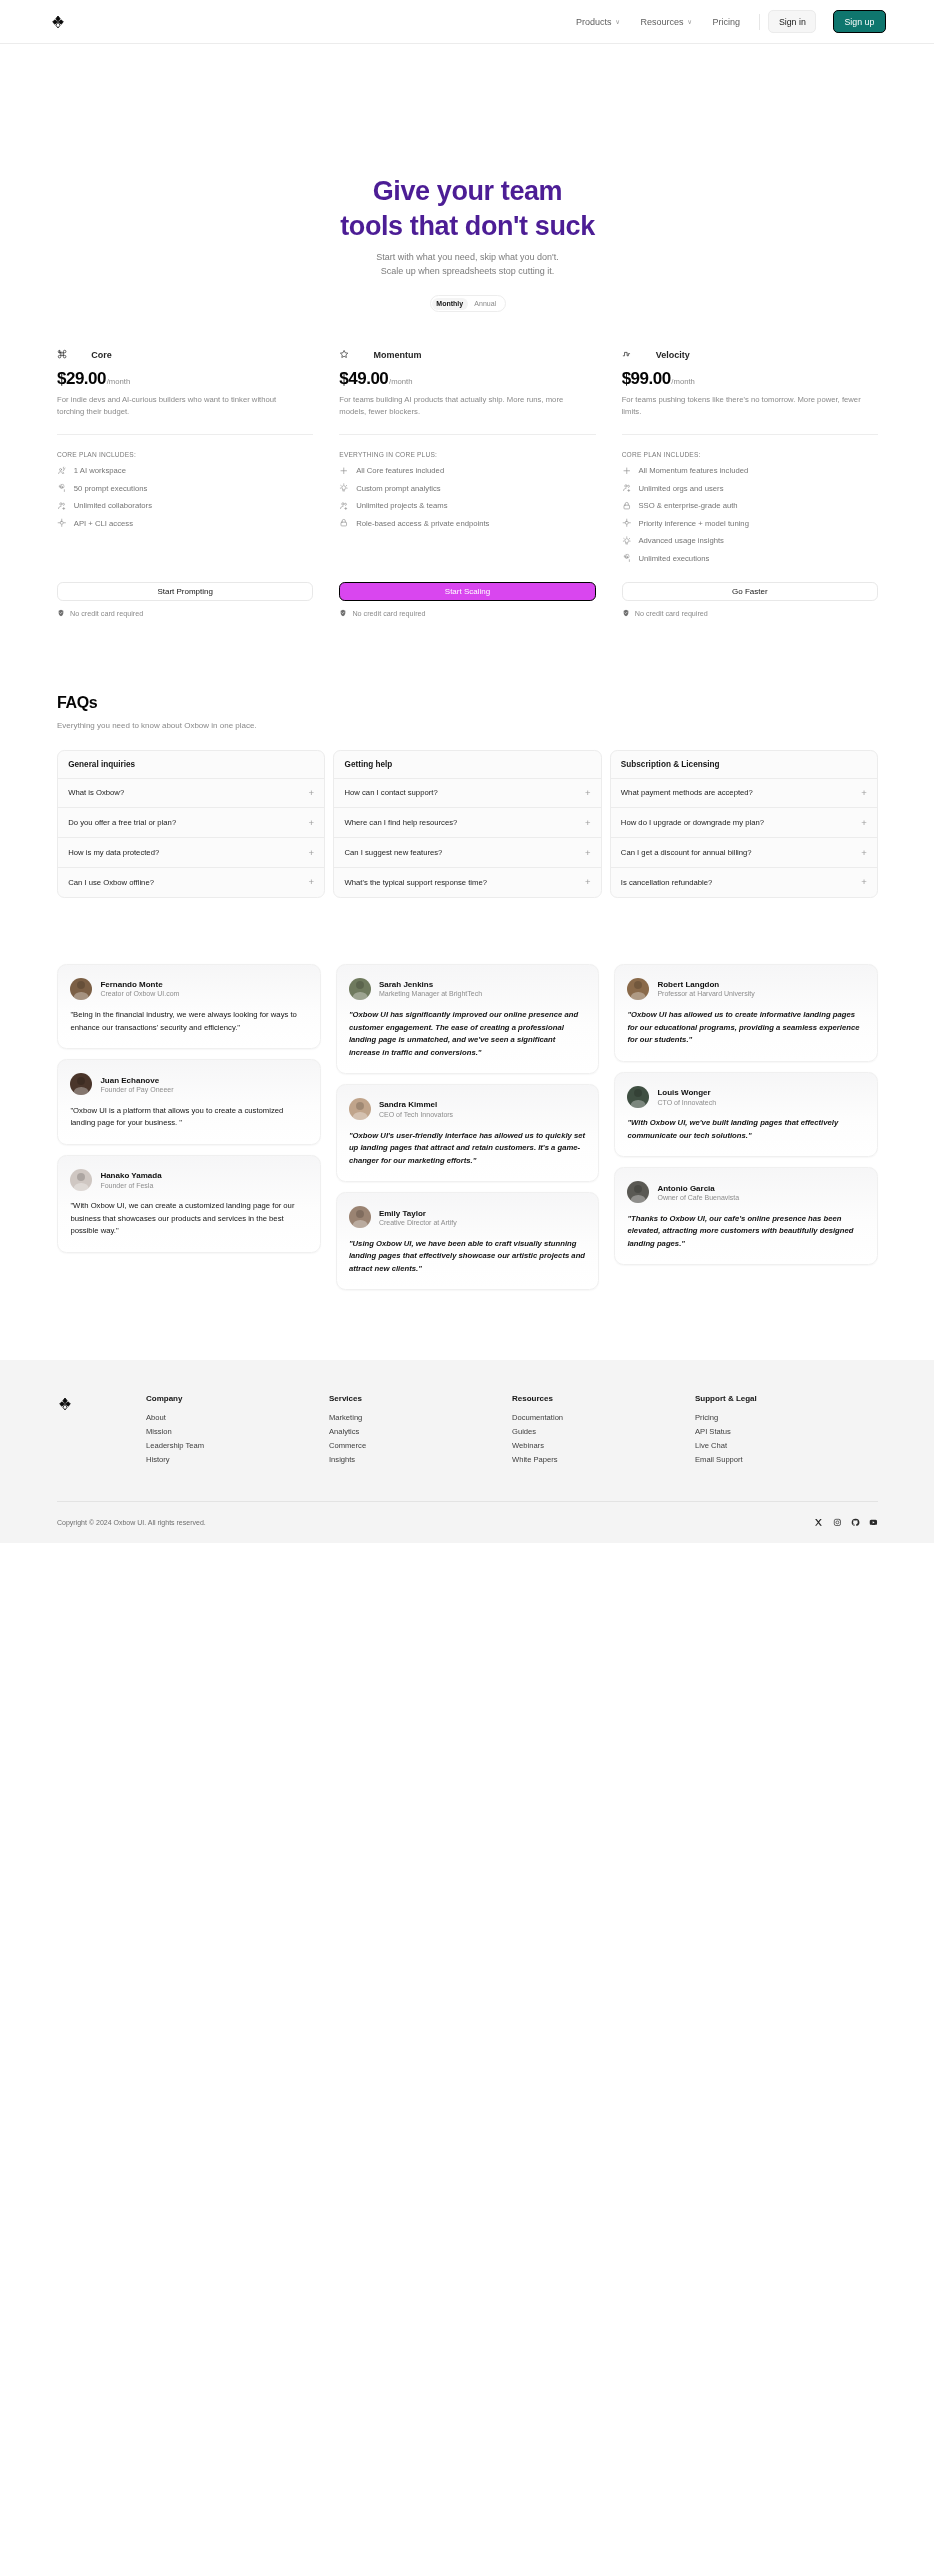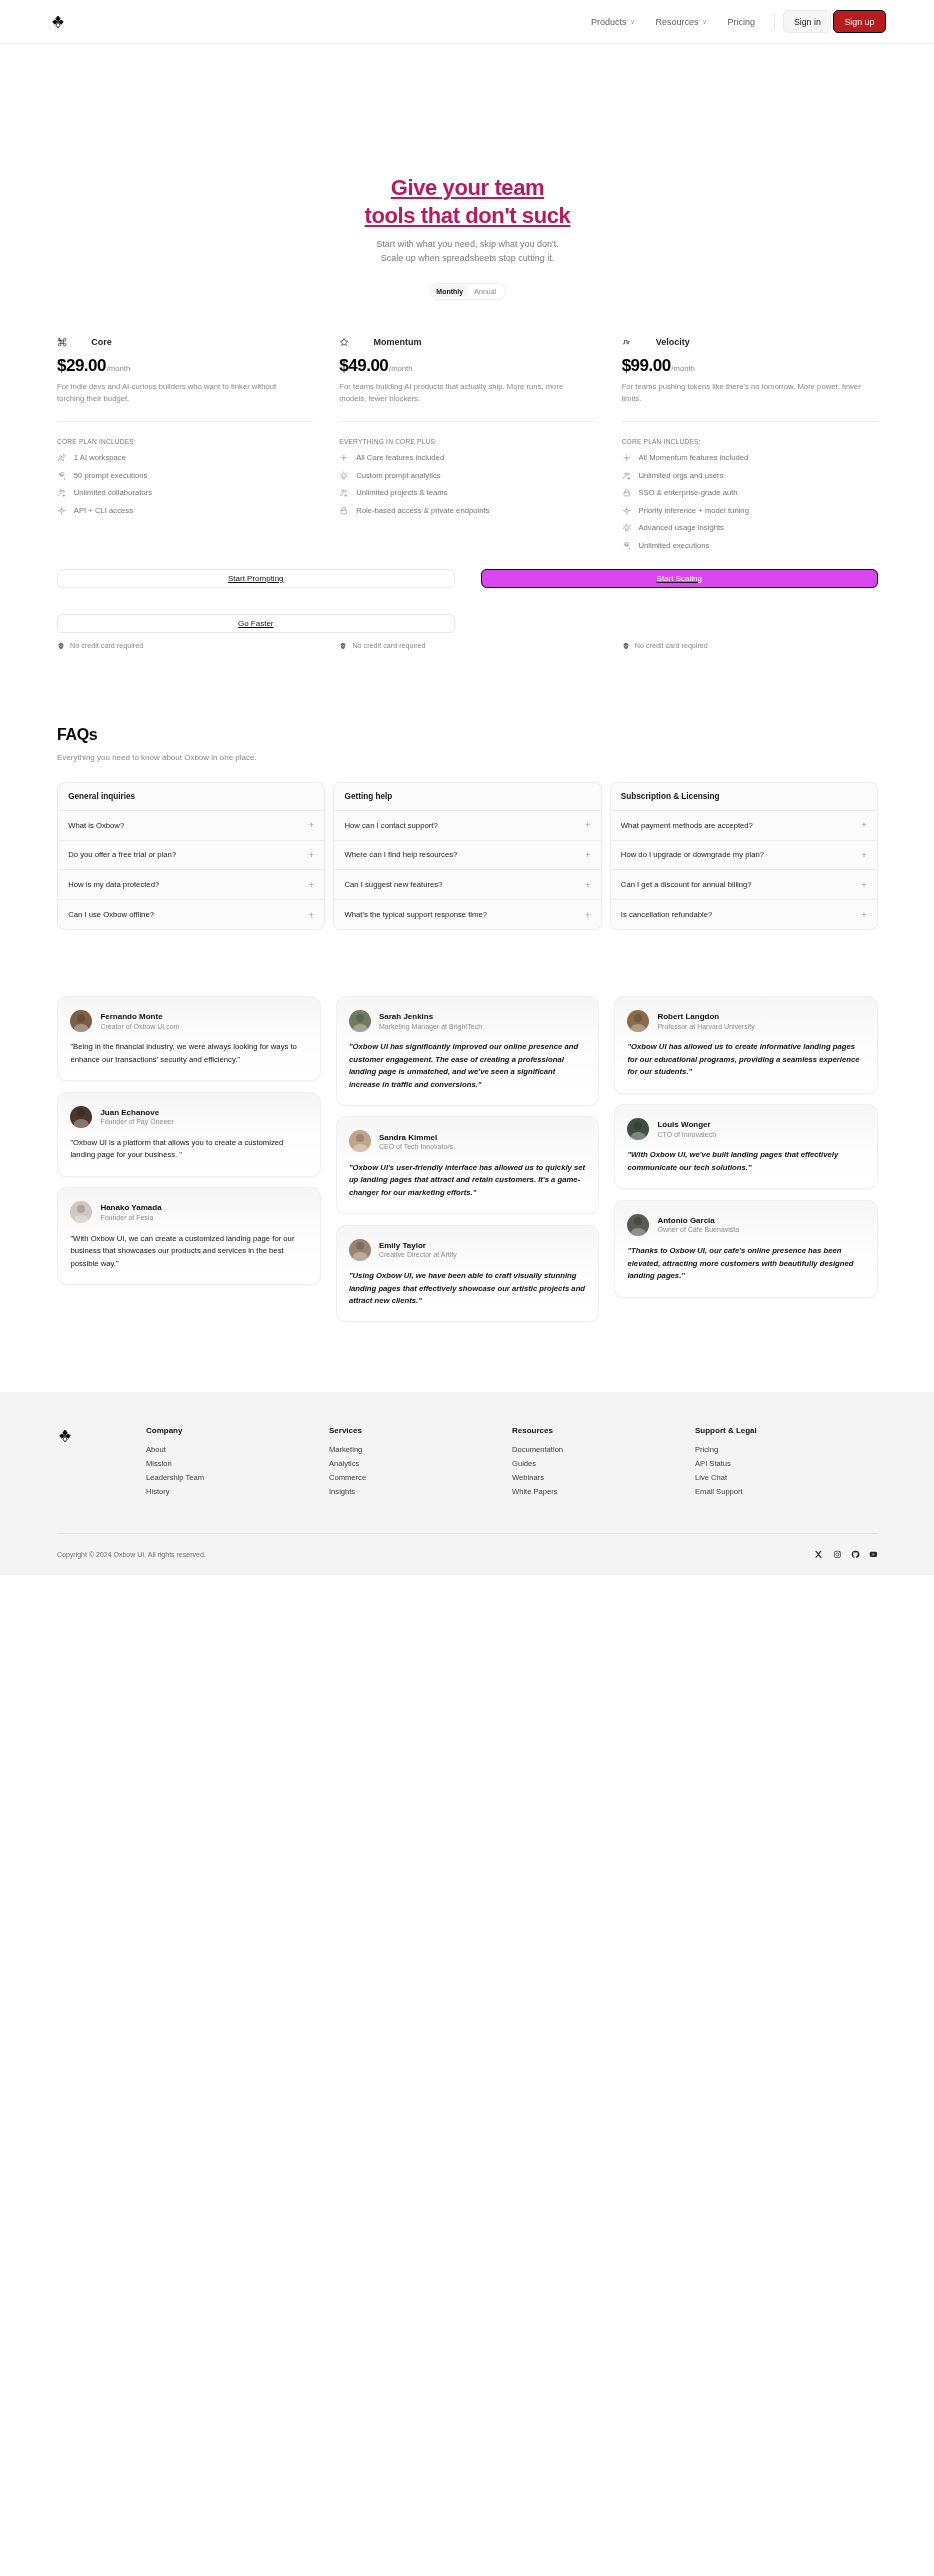--- a/index.html
+++ b/index.html
@@ -33,30 +33,30 @@
     white-space: nowrap;
   }
   .chev { font-size: 6.6px; color: #9a9a9a; }
   .nav-divider { width: 0.7px; height: 16px; background: #e6e6e6; margin: 0 8.8px; }
   .btn-signin {
     font-size: 8.8px; color: #1b1b1b; background: #f6f6f6;
     border: 0.7px solid #ebebeb; border-radius: 5.1px;
     padding: 5.1px 9.5px; cursor: pointer;
   }
   .btn-signup {
-    font-size: 8.8px; color: #fff; background: #b91c1c;
+    font-size: 8.8px; color: #fff; background: #0f766e;
     border: 0.7px solid #000; border-radius: 5.1px;
-    padding: 5.1px 10.2px; cursor: pointer; margin-left: 2px;
+    padding: 5.1px 10.2px; cursor: pointer; margin-left: 17px;
   }
 
   
   .hero { padding-top: 130px; text-align: center; }
   .hero h1 {
-    font-size: 22px; line-height: 1.28; font-weight: 700;
-    letter-spacing: -0.4px; color: #be185d; text-decoration: underline;
+    font-size: 27px; line-height: 1.28; font-weight: 700;
+    letter-spacing: -0.4px; color: #4c1d95;
   }
   .hero p {
     margin-top: 8px; font-size: 9px; line-height: 1.52; color: #7b7b7b;
   }
   .toggle {
     margin: 17px auto 0; width: 76px; height: 17px;
     border: 0.7px solid #ededed; border-radius: 14.6px;
     display: flex; align-items: center; padding: 1.5px; background: #fff;
   }
   .toggle-opt {
@@ -89,22 +89,22 @@
   }
   .feat-list { margin-top: 8px; display: flex; flex-direction: column; gap: 8px; }
   .feat {
     display: flex; align-items: center; gap: 7.3px;
     font-size: 7.7px; color: #757575;
   }
   .feat .fi { width: 9.5px; height: 9.5px; flex: 0 0 auto; color: #8e8e8e; }
 
   .cta-row {
     margin-top: 19px;
-    display: grid; grid-template-columns: repeat(2, 1fr); gap: 26px;
-    width: 847px; margin-left: auto; margin-right: auto; padding: 0 13px; text-decoration: underline;
+    display: grid; grid-template-columns: repeat(3, 1fr); gap: 26px;
+    width: 847px; margin-left: auto; margin-right: auto; padding: 0 13px;
   }
   .cta {
     height: 19px; border-radius: 5.8px; border: 0.7px solid #e8e8e8;
     background: #fff; font-size: 8px; color: #161616;
     display: flex; align-items: center; justify-content: center; cursor: pointer;
     font-family: "Liberation Sans", sans-serif;
   }
   .cta.dark { background: #d946ef; color: #fff; border-color: #000; }
   .note-row {
     margin-top: 8px;

